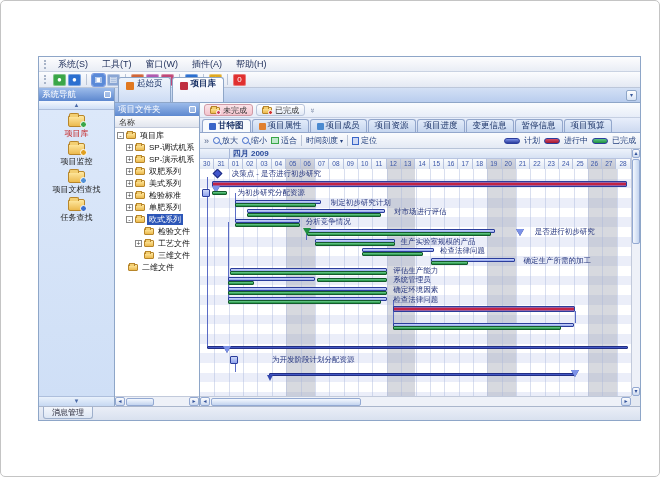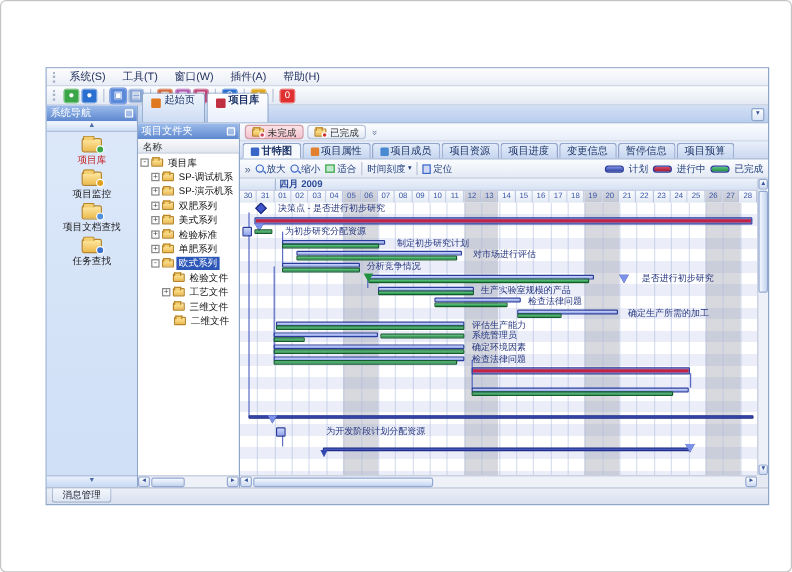--- a/index.html
+++ b/index.html
@@ -263,21 +263,21 @@
                 <div class="tnode" style="padding-left: 20px;">
                   <span class="texp">+</span>
                   <span class="minifolder"></span>
                   <span class="tlabel">工艺文件</span>
                 </div>
                 <div class="tnode" style="padding-left: 20px;">
                   <span class="texp none"></span>
                   <span class="minifolder"></span>
                   <span class="tlabel">三维文件</span>
                 </div>
-                <div class="tnode" style="padding-left: 21px;">
+                <div class="tnode" style="padding-left: 4px;">
                   <span class="texp none"></span>
                   <span class="minifolder"></span>
                   <span class="tlabel">二维文件</span>
                 </div>
               </div>
             <div class="hscroll">
               <span class="sbtn">◂</span>
               <span class="sthumb" style="width:28px"></span>
               <span class="sbtn" style="margin-left:auto">▸</span>
             </div>

